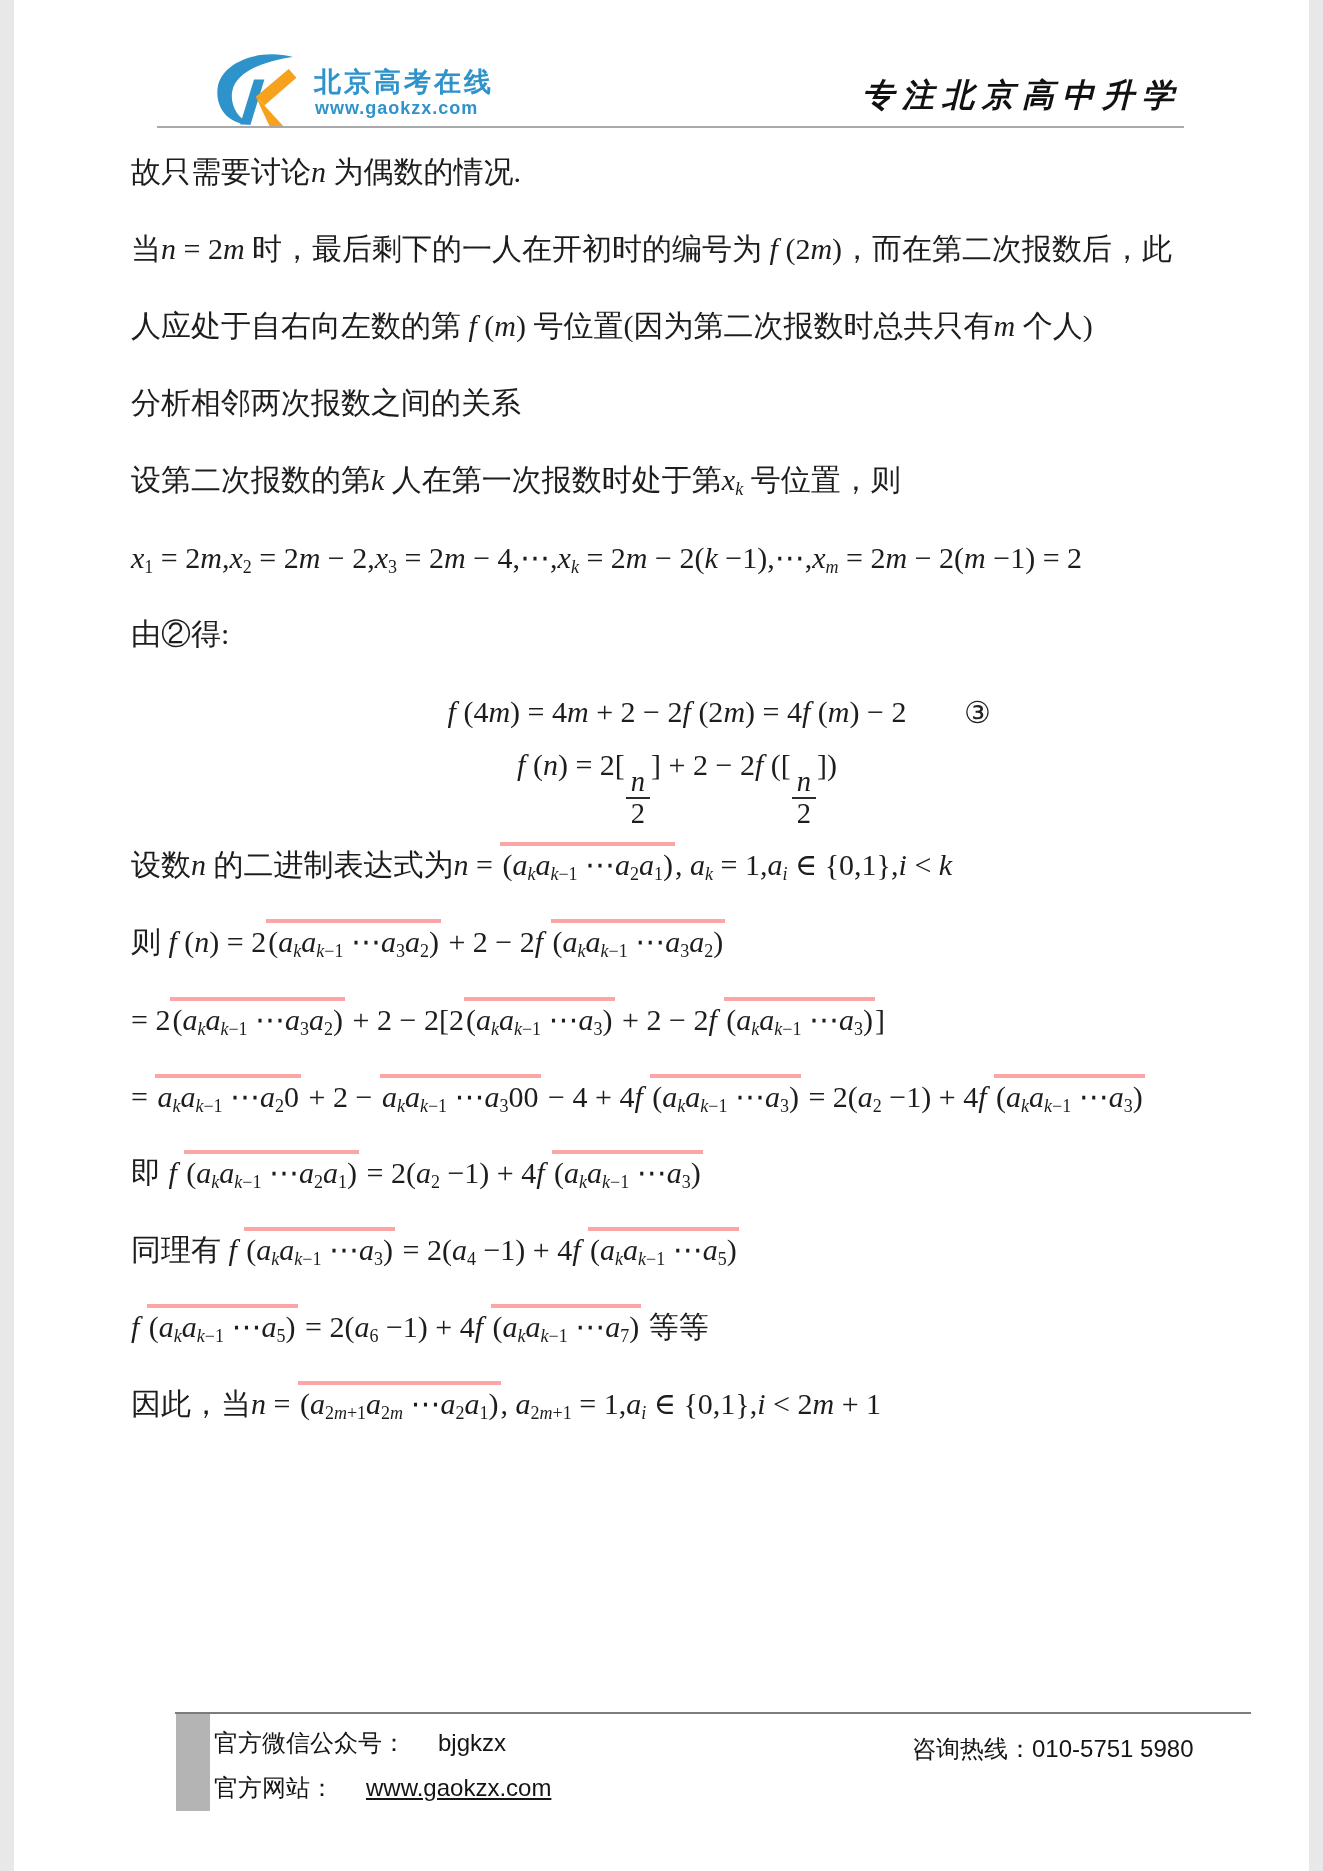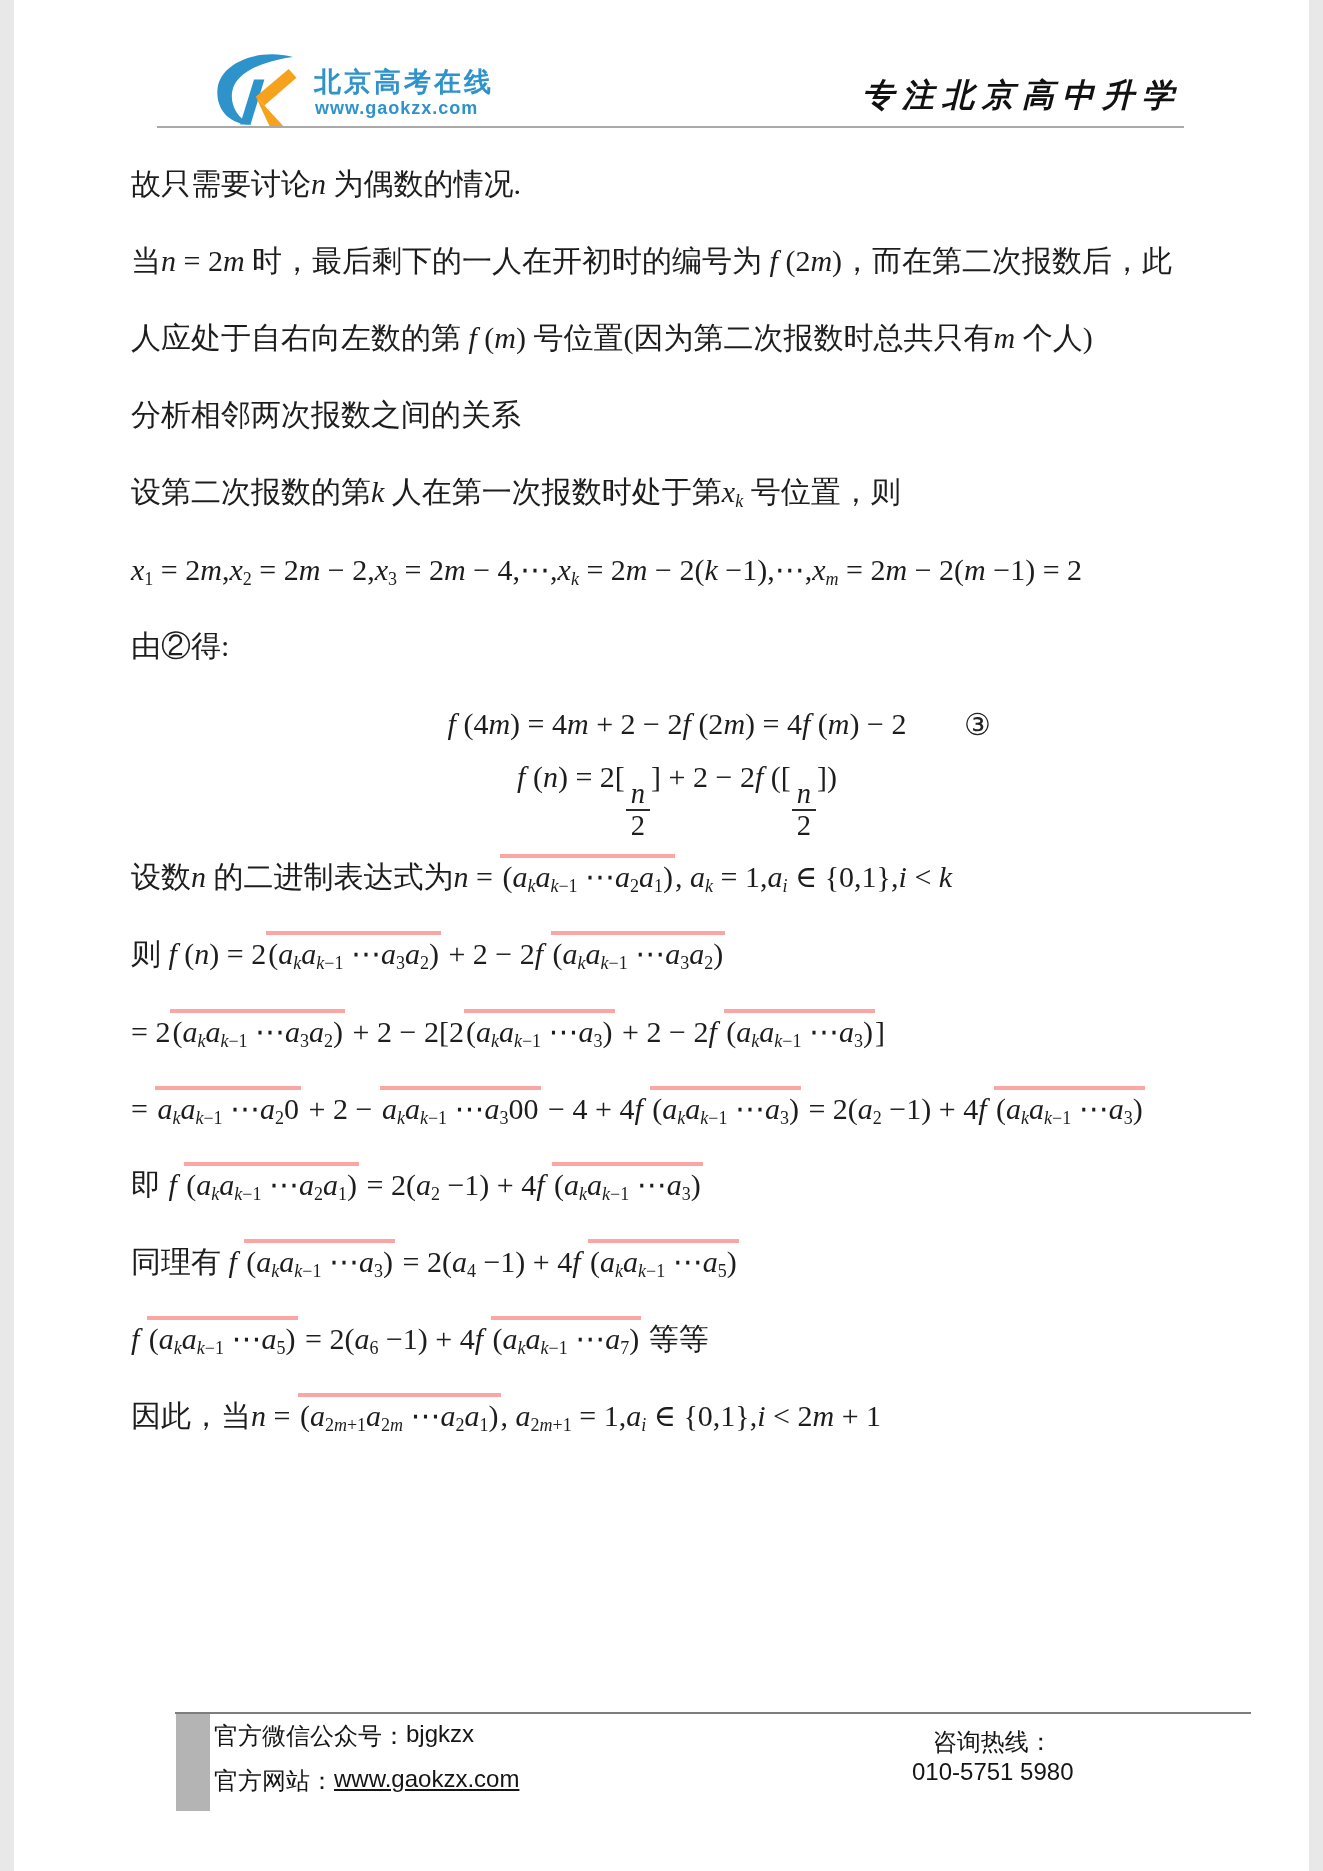--- a/index.html
+++ b/index.html
@@ -8,42 +8,42 @@
   
   .logo-mark{position:absolute;left:194px;top:50px;width:92px;height:78px;}
   .logo-title{position:absolute;left:300px;top:64px;font-family:"Liberation Sans","DejaVu Sans",sans-serif;
         font-weight:bold;font-size:27px;letter-spacing:3px;}
   .logo-url{position:absolute;left:301px;top:98px;font-family:"Liberation Sans","DejaVu Sans",sans-serif;
         font-weight:bold;font-size:18px;letter-spacing:1px;}
   .slogan{position:absolute;left:848px;top:74px;font-size:32px;font-weight:bold;font-style:italic;
         letter-spacing:8px;color:#111;}
   .hdr-rule{position:absolute;left:143px;top:126px;width:1027px;height:2px;background:#a9a9a9;}
   
-  #doc-body{position:absolute;left:117px;top:146px;width:1092px;}
+  #doc-body{position:absolute;left:117px;top:134px;width:1092px;}
   .ln{position:relative;height:77px;display:flex;align-items:center;font-size:30px;white-space:nowrap;}
   .ln.c{justify-content:center;}
   .tag{position:absolute;top:50%;transform:translateY(-50%);font-size:30px;color:#222;}
   .t2{left:760px}
   .t3{left:833px}
   .it{font-style:italic;}
   sub{font-size:0.60em;line-height:0;vertical-align:-0.28em;letter-spacing:0;}
   .ov{border-top:4px solid #fca5a5;padding:2px 2px 0 2px;}
   .fr{display:inline-flex;flex-direction:column;align-items:center;vertical-align:-0.55em;
       line-height:1.0;font-size:0.95em;margin:0 1px;}
   .fn{border-bottom:2px solid #2b2b2b;padding:0 5px 1px 5px;}
   .fd{padding-top:1px;}
   
   .ftr-rule{position:absolute;left:161px;top:1712px;width:1076px;height:2px;background:#7d7d7d;}
   .gray-block{position:absolute;left:162px;top:1714px;width:34px;height:97px;background:#b4b4b4;}
   .f-left{position:absolute;left:200px;top:1720px;font-family:"Liberation Sans","DejaVu Sans",sans-serif;
       font-size:24px;color:#151515;}
-  .f-left .row{height:45px;display:flex;}
+  .f-left .row{height:45px;display:flex;align-items:center;gap:32px;}
   .f-right{position:absolute;left:898px;top:1726px;font-family:"Liberation Sans","DejaVu Sans",sans-serif;
       font-size:24px;color:#151515;}
-  .f-right .row{height:45px;display:flex;align-items:center;flex-direction:column;}
+  .f-right .row{height:45px;display:flex;align-items:center;}
   .f-link{color:#151515;text-decoration:underline;cursor:pointer;}
 </style>
 </head>
 <body>
 
 <div class="page">
 
   <div class="logo-mark">
     <svg viewBox="0 0 100 90" width="92" height="78">
       <path d="M95,8 C55,-2 12,14 8,44 C5,70 24,87 47,86 C30,79 22,62 25,47 C30,25 60,13 95,8 Z" fill="#2e92cb"></path>

